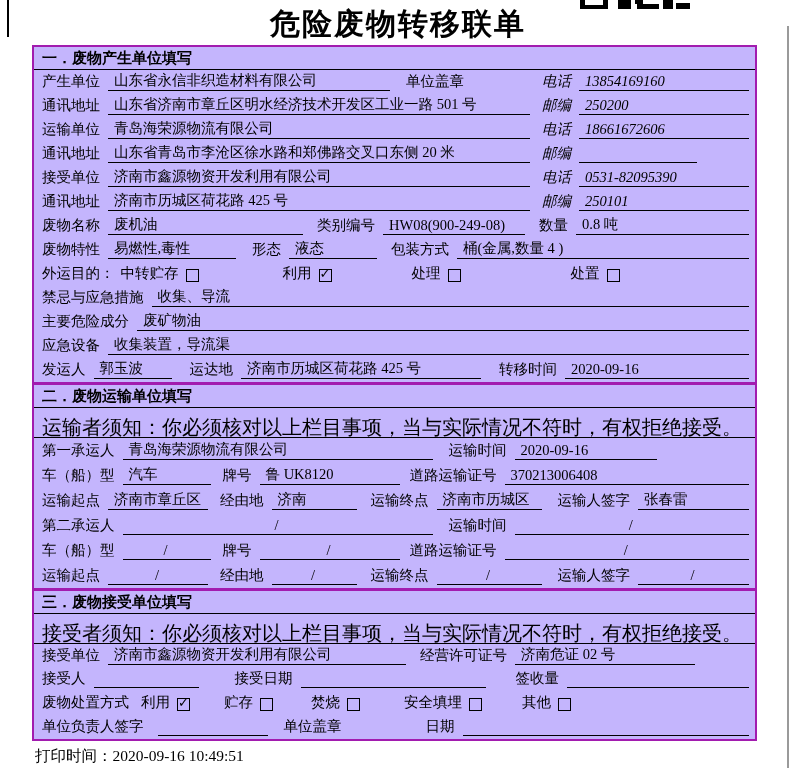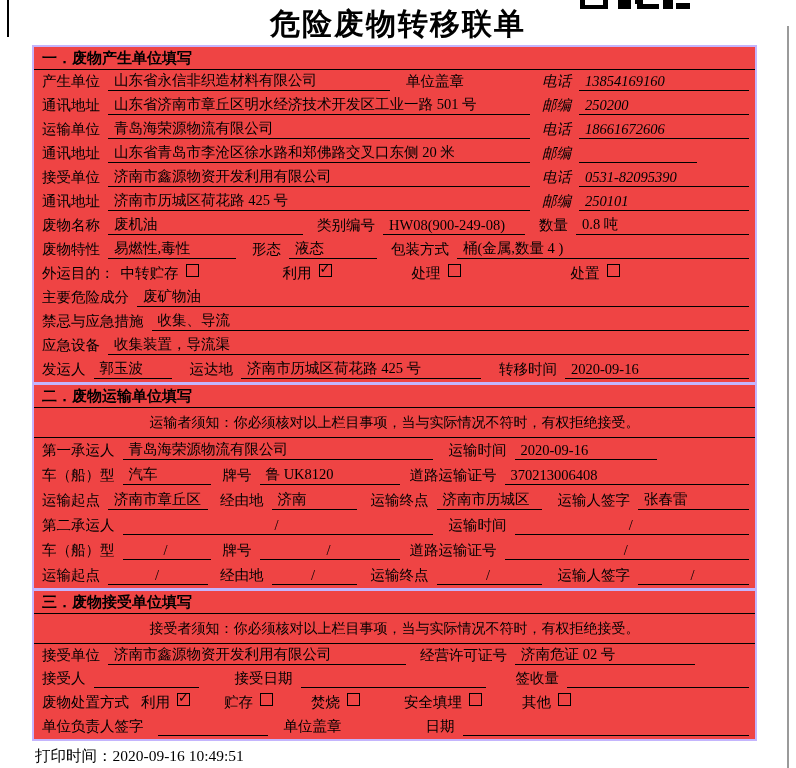--- a/index.html
+++ b/index.html
@@ -10,43 +10,43 @@
   .right-edge-line{position:absolute;left:787px;top:26px;width:2px;height:742px;background:#9a9a9a;}
   
   .serial{position:absolute;left:35px;top:13px;font-size:15px;}
   .doc-title{position:absolute;left:0;top:4px;width:100%;text-align:center;
              font-family:"Liberation Sans","DejaVu Sans",sans-serif;font-weight:bold;
              font-size:30px;letter-spacing:2px;}
   .qr{position:absolute;left:580px;top:0;width:112px;height:9px;}
   .qb{position:absolute;background:#000;}
   
   .form{position:absolute;left:32px;top:45px;width:725px;}
-  .fbox{box-sizing:border-box;border:2px solid #c4b5fd;background:#ef4444;}
+  .fbox{box-sizing:border-box;border:2px solid #a21caf;background:#c4b5fd;}
   .fbox + .fbox{margin-top:-1px;}
   .sec-title{box-sizing:border-box;height:23px;border-bottom:1px solid #000;
              font-family:"Liberation Sans","DejaVu Sans",sans-serif;font-weight:bold;
              font-size:15px;padding:2px 8px 0 8px;}
   .notice{box-sizing:border-box;height:30px;border-bottom:1px solid #000;
-          padding:6px 8px 0 8px;font-size:14px;text-align:center;}
+          padding:6px 8px 0 8px;font-size:20px;}
   .row{box-sizing:border-box;display:flex;align-items:flex-end;padding:0 6px 3px 8px;}
   .b1 .row{height:24px;}
   .b2 .row{height:25px;}
   .b3 .row{height:23.7px;}
   .lbl{flex:none;white-space:nowrap;}
   .val{border-bottom:1px solid #000;white-space:nowrap;overflow:hidden;
        padding:0 2px 0 6px;margin-left:8px;box-sizing:border-box;}
   .grow{flex:1 1 auto;}
   .left-col{flex:none;width:500px;display:flex;align-items:flex-end;}
   .right-col{flex:1 1 auto;display:flex;align-items:flex-end;font-style:italic;}
   .slash{text-align:center;padding-left:0;}
   .cb{position:relative;flex:none;display:inline-block;width:11px;height:11px;
       border:1px solid #000;margin:0 0 1px 7px;}
   .cb.checked::after{content:"\2713";position:absolute;left:0px;top:-4px;
       font-size:13px;font-weight:bold;font-family:"DejaVu Sans",sans-serif;}
-  .opt{display:flex;}
+  .opt{display:flex;align-items:flex-end;}
   .footer{position:absolute;left:35px;top:746px;font-size:15.5px;}
 </style>
 </head>
 <body>
 
 <div class="page">
 
   <div class="left-edge-mark"></div>
   <div class="right-edge-line"></div>
 
@@ -168,27 +168,27 @@
           <span>处理</span>
           <span class="cb"></span>
         </span>
         <span class="opt" style="margin-left:110px">
           <span>处置</span>
           <span class="cb"></span>
         </span>
       </div>
 
       <div class="row">
+        <span class="lbl">禁忌与应急措施</span>
+        <span class="val grow">收集、导流</span>
+      </div>
+
+      <div class="row">
         <span class="lbl">主要危险成分</span>
         <span class="val grow">废矿物油</span>
-      </div>
-
-      <div class="row">
-        <span class="lbl">禁忌与应急措施</span>
-        <span class="val grow">收集、导流</span>
       </div>
 
       <div class="row">
         <span class="lbl">应急设备</span>
         <span class="val grow">收集装置，导流渠</span>
       </div>
 
       <div class="row">
         <span class="lbl">发运人</span>
         <span class="val" style="width:78px">郭玉波</span>

